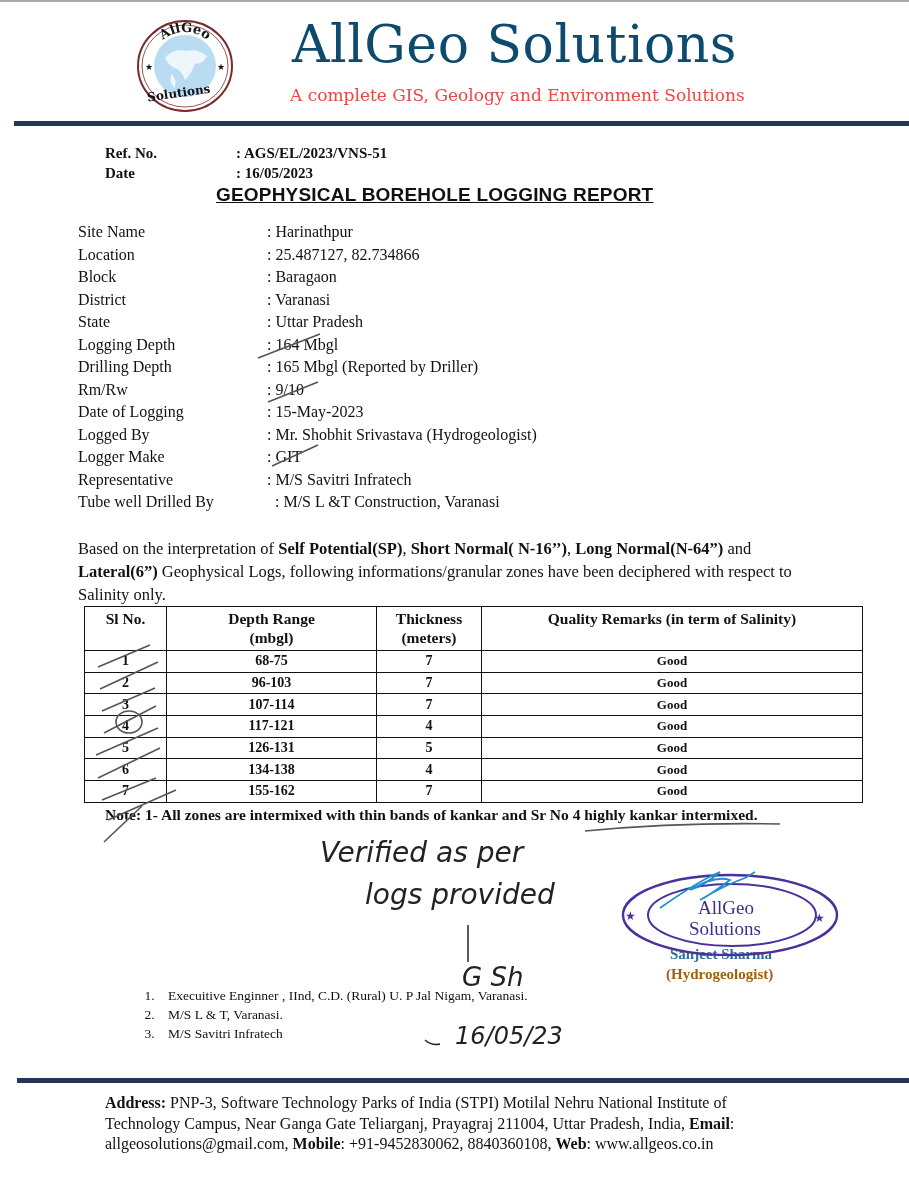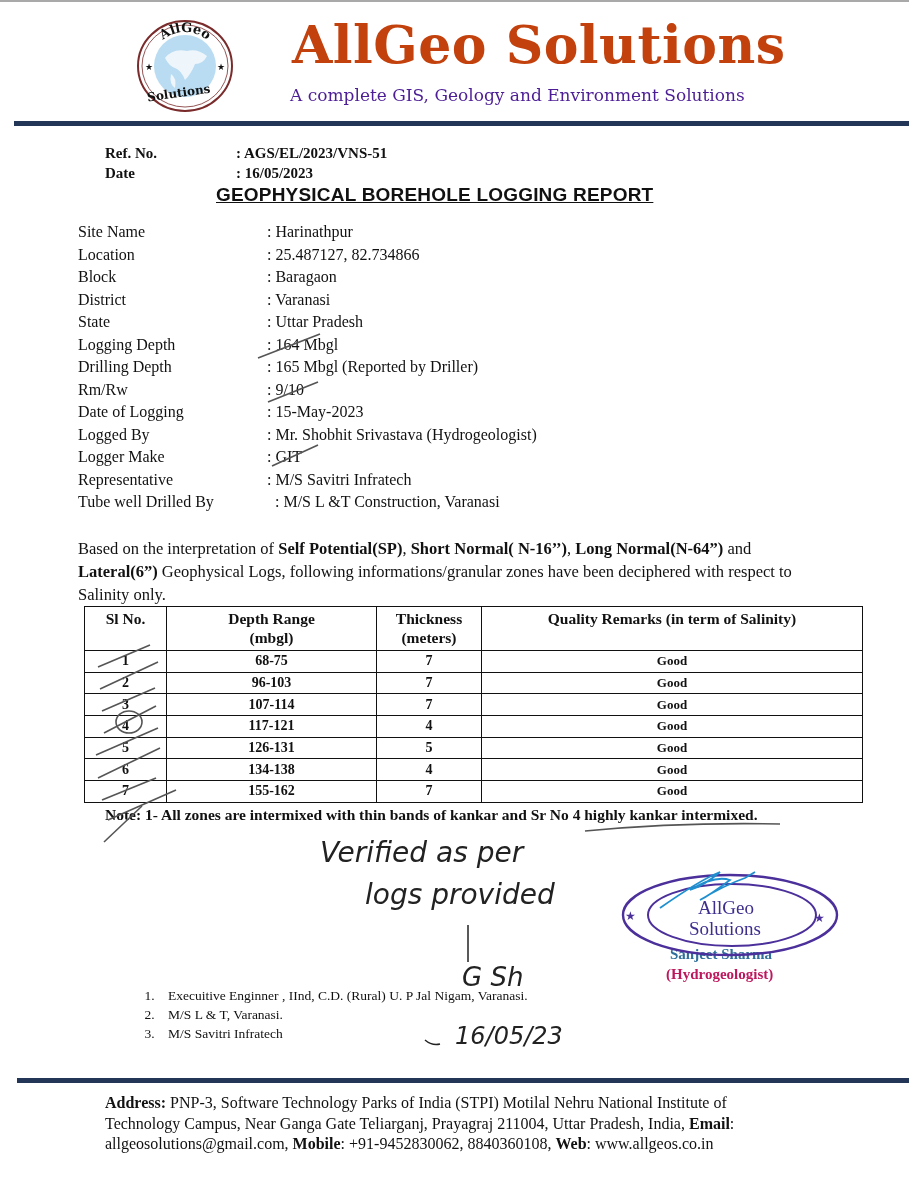--- a/index.html
+++ b/index.html
@@ -1,20 +1,20 @@
 <!DOCTYPE html>
 <html><head>
 <meta charset="utf-8">
 <style>
   html, body { margin:0; padding:0; background:#ffffff; }
   body { width:909px; height:1189px; position:relative; overflow:hidden; font-family:"Liberation Serif", serif; color:#111; }
   .topline { position:absolute; left:0; top:0; width:909px; height:2px; background:#a9a9a9; }
   .logo { position:absolute; left:135px; top:18px; width:100px; height:96px; }
-  .brand-title { position:absolute; left:292px; top:14px; font-family:"DejaVu Serif", serif; font-weight:bold; font-size:52px; color:#c2410c; letter-spacing:0.5px; white-space:nowrap; }
-  .brand-tag { position:absolute; left:290px; top:85px; font-family:"DejaVu Serif", serif; font-size:17px; color:#4c1d95; white-space:nowrap; }
+  .brand-title { position:absolute; left:292px; top:14px; font-family:"DejaVu Serif", serif; font-weight:normal; font-size:52px; color:#0c4a6e; letter-spacing:0.5px; white-space:nowrap; }
+  .brand-tag { position:absolute; left:290px; top:85px; font-family:"DejaVu Serif", serif; font-size:17px; color:#ef4444; white-space:nowrap; }
   .rule { position:absolute; left:14px; width:895px; height:5px; background:#243658; }
   .rule.top { top:121px; }
   .rule.bot { top:1078px; left:17px; width:892px; }
   .ref { position:absolute; left:105px; top:143px; font-size:15px; font-weight:bold; line-height:20px; }
   .ref .row { display:flex;gap:23px; }
   .ref .k { width:108px; }
   .report-title { position:absolute; left:216px; top:184px; font-family:"Liberation Sans", sans-serif; font-weight:bold; font-size:19px; text-decoration:underline; letter-spacing:0.2px; }
   .info { position:absolute; left:78px; top:223px; font-size:16px; font-weight:normal; }
   .info .row { height:22.5px; display:flex; white-space:nowrap; }
   .info .k { width:189px; }
@@ -25,21 +25,21 @@
   table.zones th, table.zones td { border:1.4px solid #111; text-align:center; padding:0; }
   table.zones th { font-weight:bold; font-size:15.5px; height:41px; vertical-align:top; line-height:19px; padding-top:2px; }
   table.zones td { height:20.7px; font-weight:bold; font-size:14px; }
   table.zones td.q { font-size:13px; }
   .note { position:absolute; left:105px; top:803px; width:700px; font-size:15.5px; font-weight:bold; line-height:23px; }
   .hand { position:absolute; left:0; top:0; width:909px; height:1189px; pointer-events:none; }
   .cc { position:absolute; left:105px; top:982px; font-size:13.5px; }
   .cc ol { margin:4px 0 0 0; padding-left:53px; }
   .cc li { line-height:19px; padding-left:10px; }
   .stamp-name { position:absolute; left:670px; top:946px; font-size:15px; font-weight:bold; color:#2f6f9a; }
-  .stamp-role { position:absolute; left:666px; top:966px; font-size:15px; font-weight:bold; color:#be185d; }
+  .stamp-role { position:absolute; left:666px; top:966px; font-size:15px; font-weight:bold; color:#a16207; }
   .stamp-l1 { position:absolute; left:698px; top:897px; font-size:19px; color:#3e2f8f; }
   .stamp-l2 { position:absolute; left:689px; top:918px; font-size:19px; color:#3e2f8f; }
   .address { position:absolute; left:105px; top:1093px; width:680px; font-size:16px; line-height:20.5px; }
 </style>
 </head>
 <body>
 
 <div class="topline"></div>
 
 <svg class="logo" viewBox="0 0 100 96">

